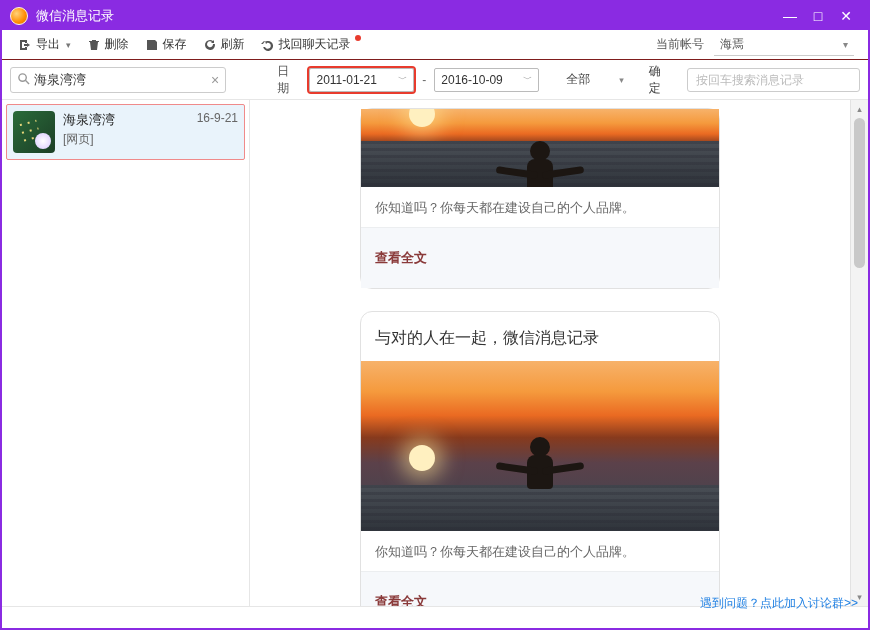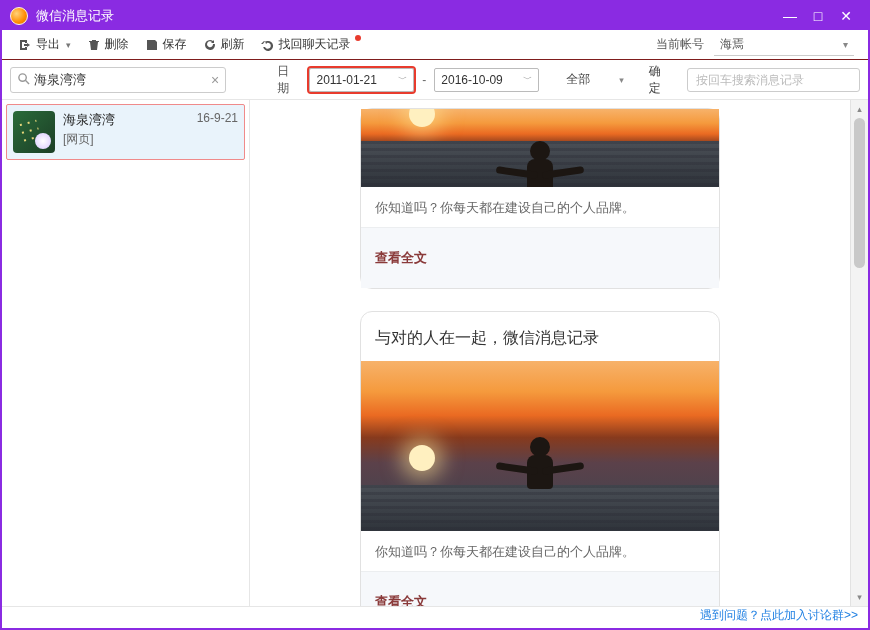--- a/index.html
+++ b/index.html
@@ -249,21 +249,21 @@
 }
 .card .card-footer {
   border-top: 1px solid #eceef0;
   background: #f6f8fb;
   padding: 21px 14px; color: #8a3a3a; font-size: 13px; cursor: pointer; font-weight: bold;
 }
 
 .bottom-link {
   position: absolute;
   right: 10px;
-  bottom: 4px;
+  bottom: 16px;
   color: #1e7fe2;
   font-size: 12px;
   cursor: pointer;
 }
 .footer-area { height:22px; border-top:1px solid #e6e6e6; position:relative; }
 </style>
 </head>
 <body>
 
 <div class="window">

